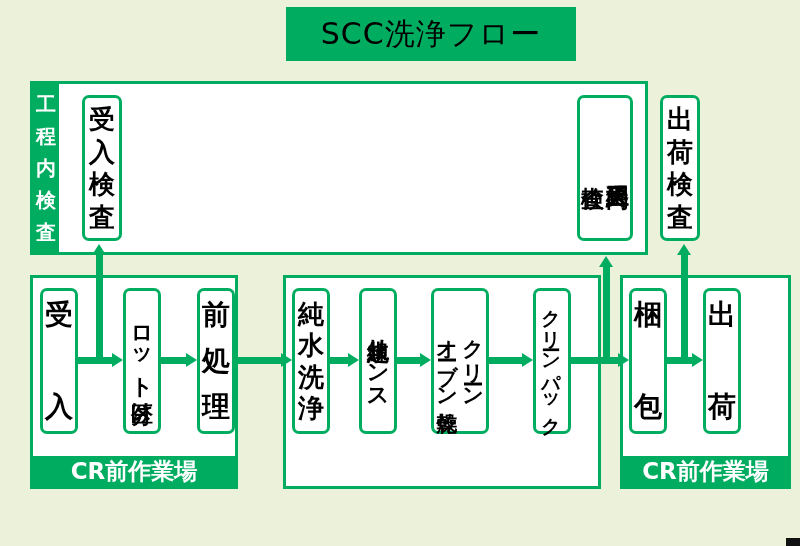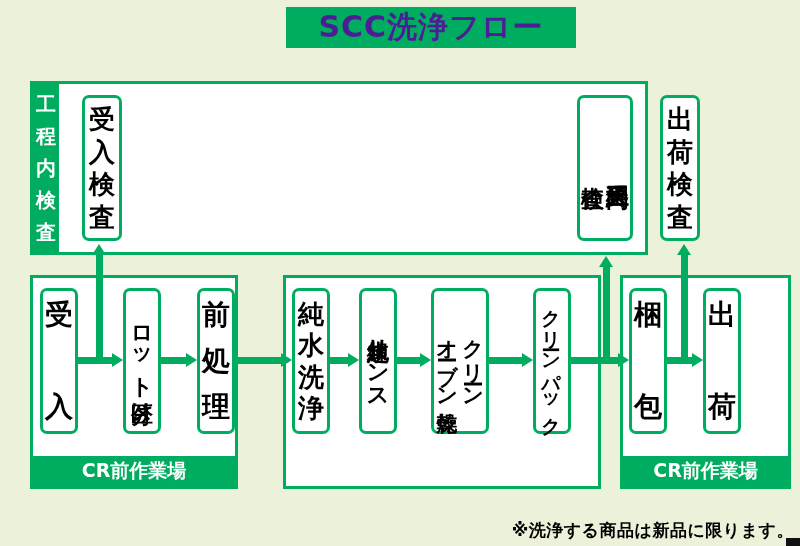--- a/index.html
+++ b/index.html
@@ -6,23 +6,23 @@
   html,body { background:#ffffff; }
   body {
     font-family:"DejaVu Sans","Liberation Sans",sans-serif;
     width:800px;
   }
   .canvas {
     position:relative; width:800px; height:546px;
     background:var(--background,#ecf1da); overflow:hidden;
   }
   .banner {
-    position:absolute; left:286px; top:7px; width:290px; height:41px;
-    background:var(--green,#00ad60); color:#4c1d95;
-    font-size:30px; font-weight:bold;
+    position:absolute; left:286px; top:7px; width:290px; height:54px;
+    background:var(--green,#00ad60); color:#000000;
+    font-size:30px; font-weight:normal;
     display:flex; align-items:center; justify-content:center;
     letter-spacing:1px;
   }
   .panel {
     position:absolute; left:30px; top:81px; width:618px; height:174px;
     background:#fff; border:3px solid var(--green,#00ad60);
   }
   .side-strip {
     position:absolute; left:0; top:0; bottom:0; width:26px;
     background:var(--green,#00ad60); color:#fff;
@@ -30,21 +30,21 @@
     display:flex; flex-direction:column; justify-content:space-between;
     align-items:center; padding:8px 0;
   }
   .zone {
     position:absolute;
     background:#fff; border:3px solid var(--green,#00ad60);
   }
   .zone-footer {
     position:absolute; left:0; right:0; bottom:0; height:30px;
     background:var(--green,#00ad60); color:#fff;
-    font-size:19px; font-weight:bold;
+    font-size:23px; font-weight:bold;
     display:flex; align-items:center; justify-content:center;
   }
   .node {
     position:absolute; background:#fff;
     border:3px solid var(--green,#00ad60); border-radius:7px;
     color:#000; font-weight:bold;
   }
   .spread {
     display:flex; flex-direction:column; justify-content:space-between;
     align-items:center; padding:10px 0;
@@ -158,16 +158,15 @@
   <div class="arrow-h" style="left:330px;top:357px;width:18px"></div>
   <div class="arrow-h" style="left:397px;top:357px;width:23px"></div>
   <div class="arrow-h" style="left:489px;top:357px;width:33px"></div>
   <div class="arrow-h" style="left:571px;top:357px;width:47px"></div>
   <div class="arrow-h" style="left:667px;top:357px;width:25px"></div>
 
   <div class="arrow-v" style="left:96px;top:255px;height:109px"></div>
   <div class="arrow-v" style="left:603px;top:267px;height:97px"></div>
   <div class="arrow-v" style="left:681px;top:255px;height:109px"></div>
 
-  <div class="footnote">※洗浄する商品は新品に限ります。</div>
   <div class="corner-mark"></div>
 
 </div>
 
 </body></html>

